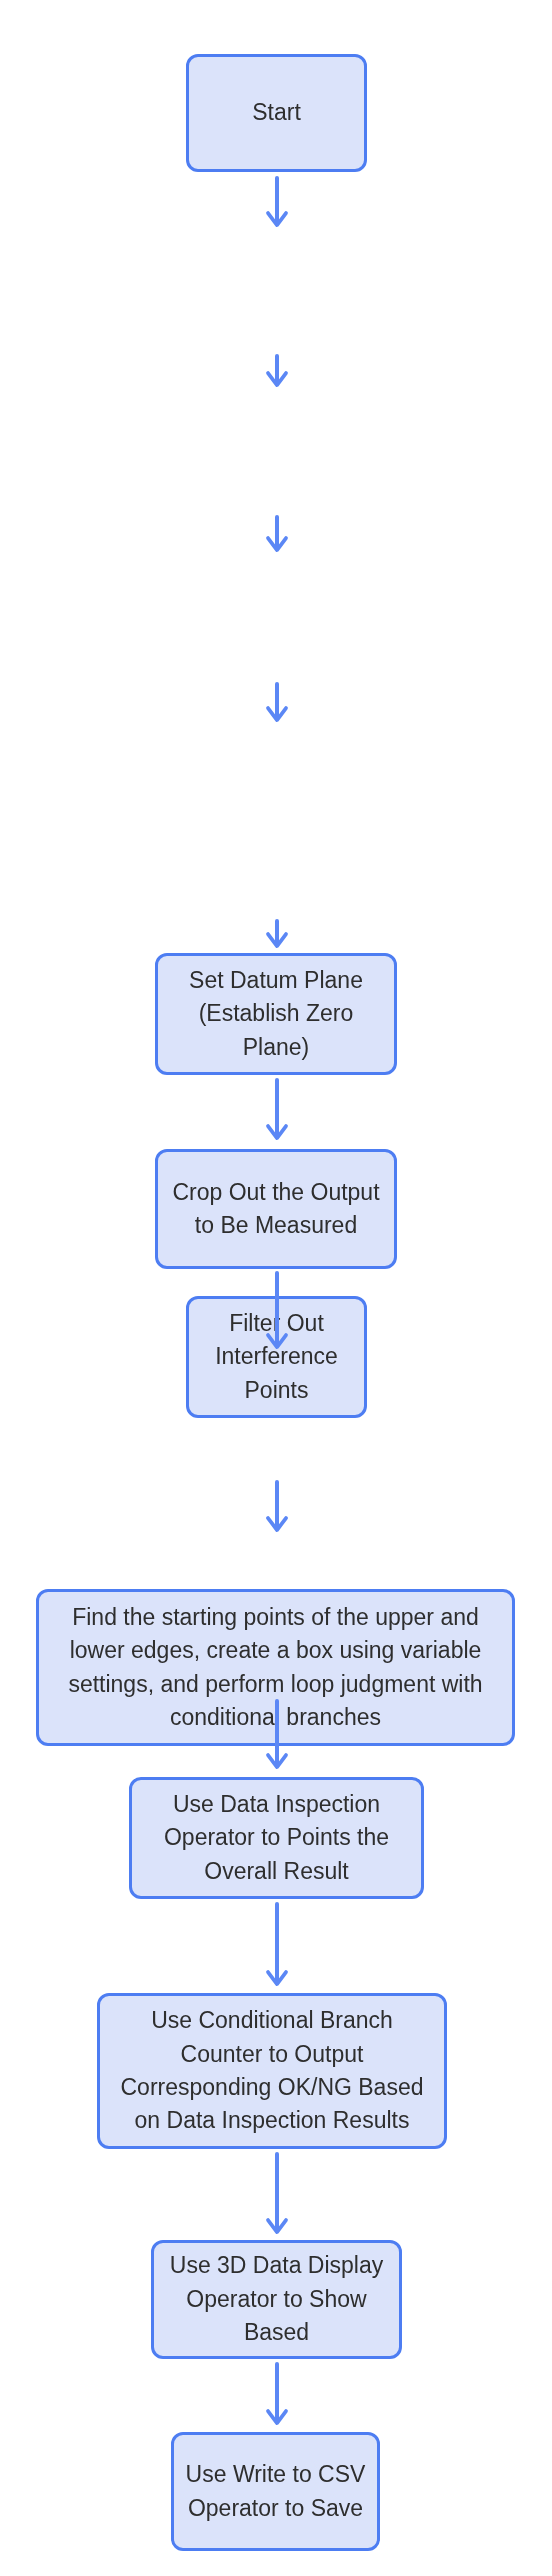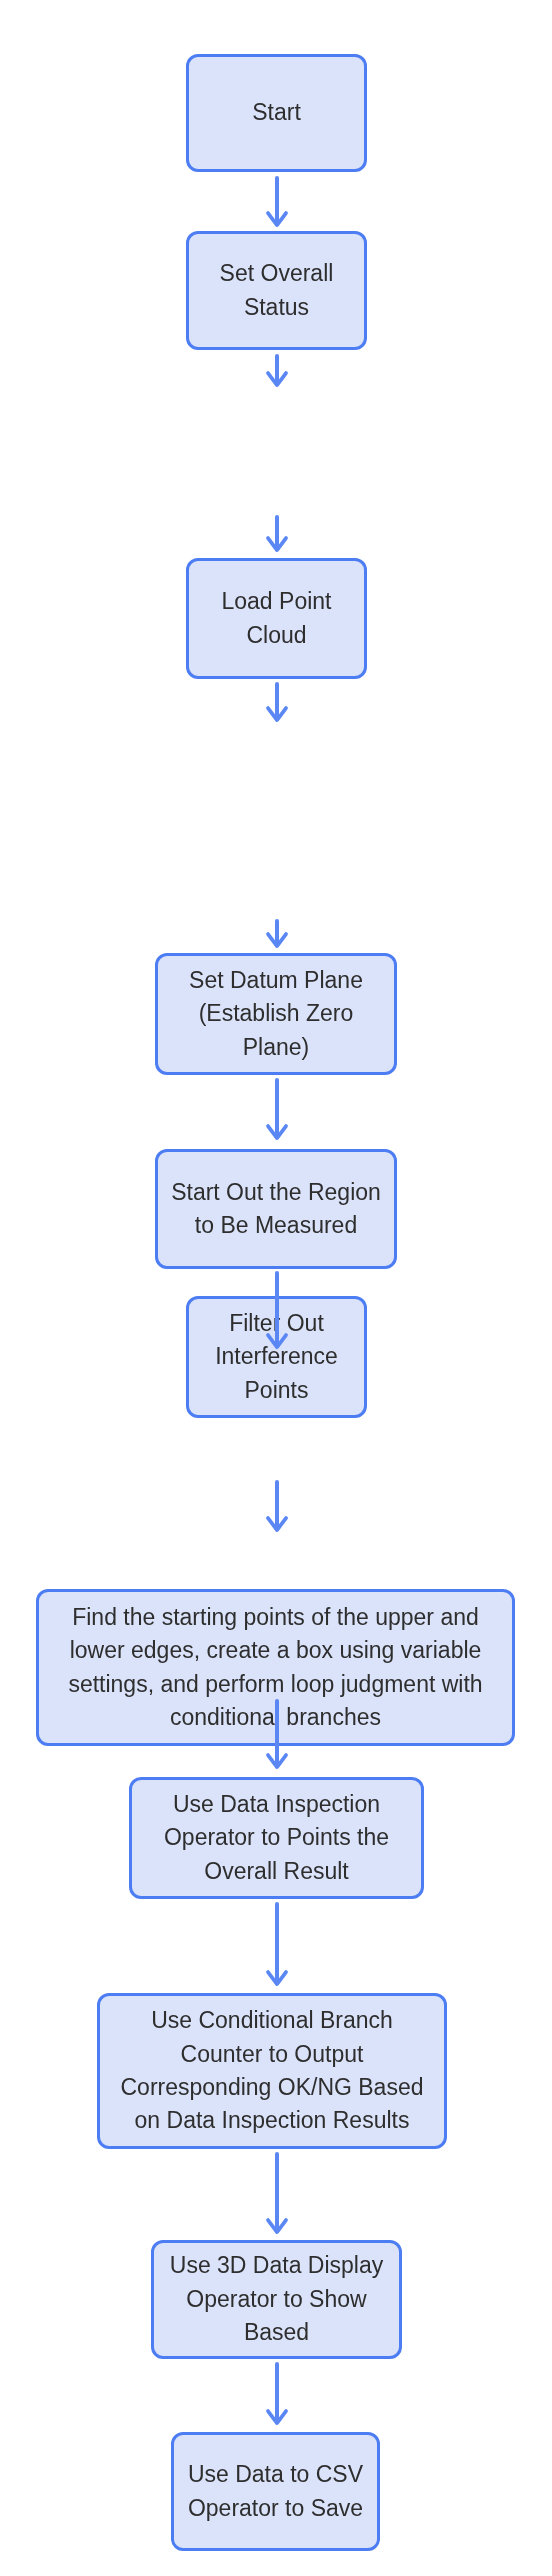--- a/index.html
+++ b/index.html
@@ -67,36 +67,30 @@
 </style>
 </head>
 <body>
 
 <div class="canvas">
 
   <div class="node" style="left:186px; top:38px;  width:181px; height:118px">
     <span class="node-label">Start</span>
   </div>
 
-  <div class="node" style="left:186px; top:215px; width:181px; height:119px">
-    <span class="node-label">Set Overall Status</span>
-  </div>
-
-
-  <div class="node" style="left:186px; top:542px; width:181px; height:121px">
-    <span class="node-label">Load Point Cloud</span>
-  </div>
+
+
 
 
   <div class="node" style="left:155px; top:937px; width:242px; height:122px">
     <span class="node-label">Set Datum Plane (Establish Zero Plane)</span>
   </div>
 
   <div class="node" style="left:155px; top:1133px; width:242px; height:120px">
-    <span class="node-label">Start Out the Region to Be Measured</span>
+    <span class="node-label">Crop Out the Output to Be Measured</span>
   </div>
 
   <div class="node" style="left:186px; top:1280px; width:181px; height:122px">
     <span class="node-label">Filter Out Interference Points</span>
   </div>
 
   <div class="node" style="left:36px;  top:1573px; width:479px; height:157px">
     <span class="node-label">Find the starting points of the upper and lower edges, create a box using variable settings, and perform loop judgment with conditional branches</span>
   </div>
 
@@ -106,21 +100,21 @@
 
   <div class="node" style="left:97px; top:1977px; width:350px; height:156px">
     <span class="node-label">Use Conditional Branch Counter to Output Corresponding OK/NG Based on Data Inspection Results</span>
   </div>
 
   <div class="node" style="left:151px; top:2224px; width:251px; height:119px">
     <span class="node-label">Use 3D Data Display Operator to Show Based</span>
   </div>
 
   <div class="node" style="left:171px; top:2416px; width:209px; height:119px">
-    <span class="node-label">Use Data to CSV Operator to Save</span>
+    <span class="node-label">Use Write to CSV Operator to Save</span>
   </div>
 
   <div class="arrow" style="top:160px; height:52px">
     <div class="shaft"></div>
     <svg class="head" viewBox="0 0 40 24">
         <polyline points="8,4 20,20 32,4"></polyline>
       </svg>
   </div>
 
   <div class="arrow" style="top:338px; height:34px">

